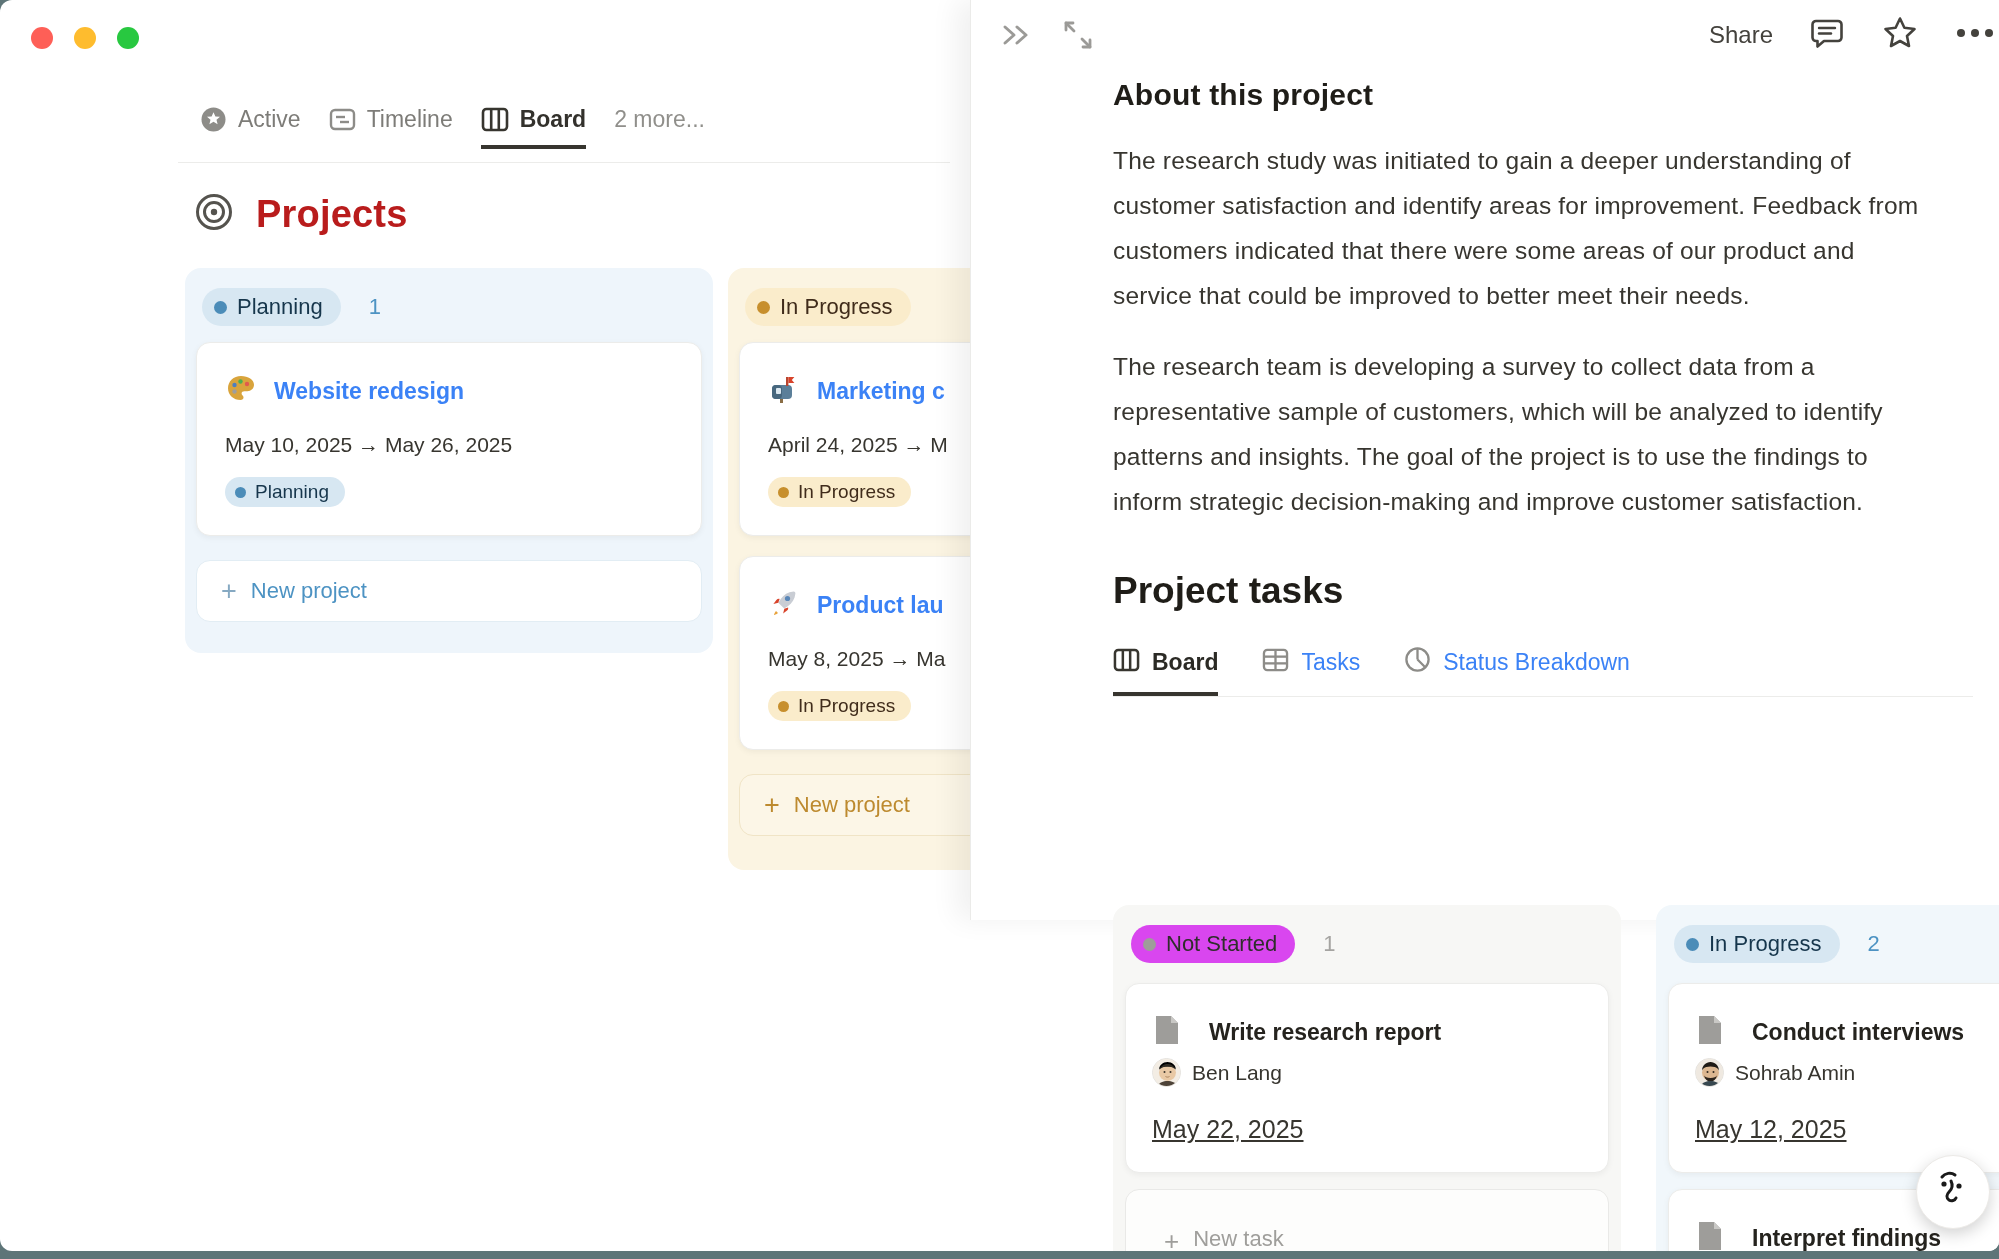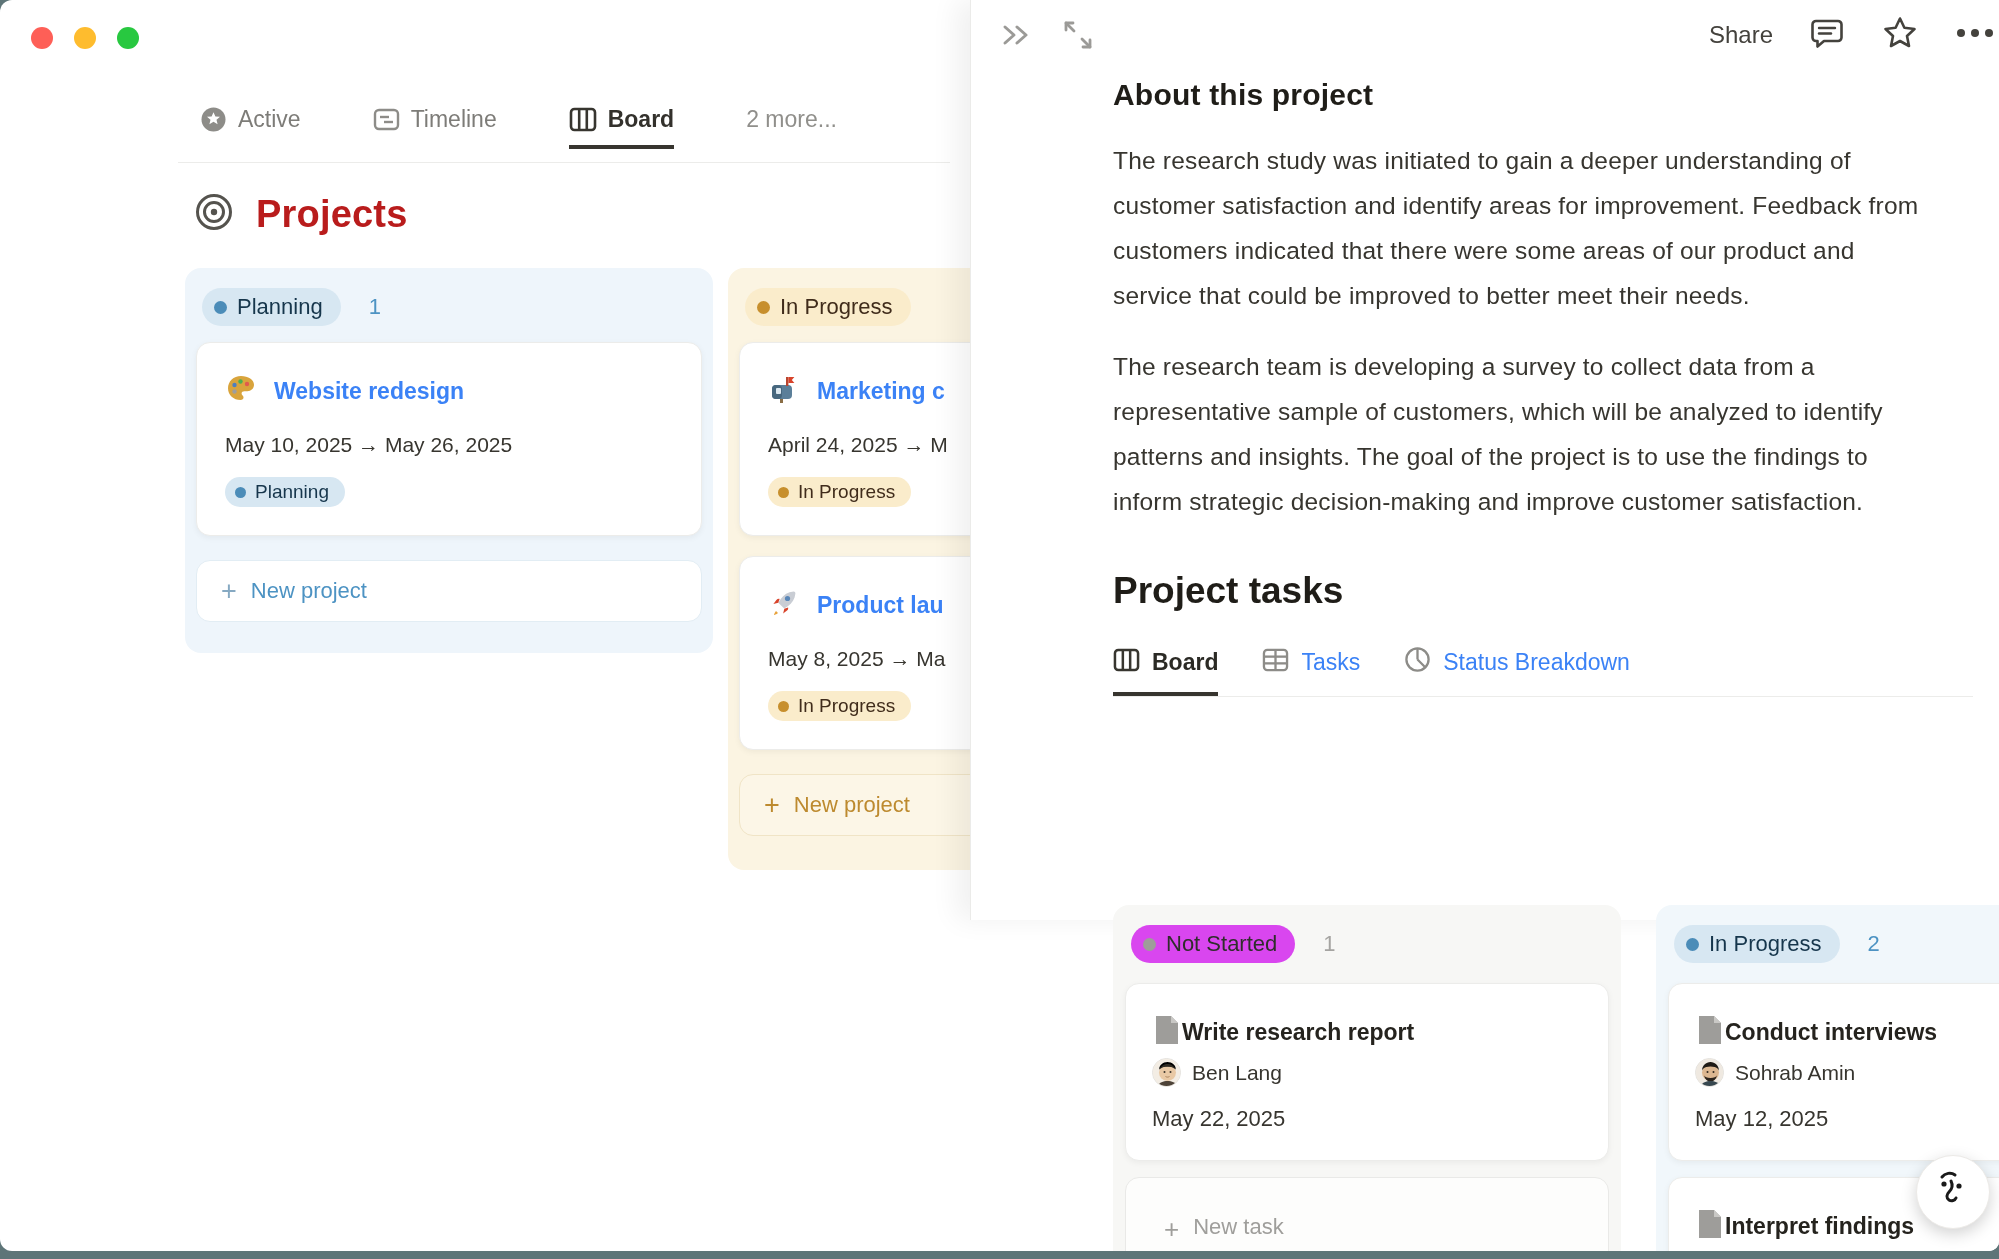--- a/index.html
+++ b/index.html
@@ -10,21 +10,21 @@
     position:absolute; left:0; top:0; width:1999px; height:1251px;
     background:#ffffff; border-radius:12px 0 10px 12px; overflow:hidden;
   }
 
   
   .traffic { position:absolute; left:31px; top:27px; display:flex; gap:21px; }
   .tl { width:22px; height:22px; border-radius:50%; }
   .tl.red{ background:#fe5f57; } .tl.yellow{ background:#febc2e; } .tl.green{ background:#28c840; }
 
   
-  .main-tabs { position:absolute; left:200px; top:106px; display:flex; gap:72px; align-items:flex-end; }
+  .main-tabs { position:absolute; left:200px; top:106px; display:flex; gap:28px; align-items:flex-end; }
   .tab { display:flex; align-items:center; gap:11px; font-size:23px; color:#7d7c78; padding-bottom:16px; cursor:default; }
   .tab svg { display:block; }
   .tab.active { color:#33312c; font-weight:700; border-bottom:4px solid #37352f; padding-bottom:12px; }
   .tab .more { color:#908f8b; }
   .tabs-divider { position:absolute; left:178px; top:162px; width:772px; height:1px; background:#ececea; }
 
   
   .page-title-row { position:absolute; left:194px; top:192px; display:flex; align-items:center; gap:22px; }
   .page-title-row h1 { font-size:38px; font-weight:700; color:#b91c1c; letter-spacing:.2px; }
 
@@ -75,25 +75,25 @@
   .vtab { display:flex; align-items:center; gap:12px; font-size:23px; color:#3b82f6; padding-bottom:17px; }
   .vtab.active { color:#2b2a25; font-weight:700; border-bottom:4px solid #37352f; padding-bottom:13px; }
 
   
   .panel-board { position:absolute; left:142px; top:905px; width:910px; height:346px; display:flex; gap:35px; }
   .pcol { width:508px; flex:0 0 508px; border-radius:16px; padding:20px 12px 12px 12px; height:420px; }
   .pcol.gray { background:#f7f7f5; }
   .pcol.blue { background:#f1f7fb; }
 
   .pcard { background:#fff; border:1px solid #ececea; border-radius:14px; box-shadow:0 2px 6px rgba(0,0,0,.05); padding:30px 26px 28px 26px; margin-top:20px; }
-  .pcard .title-row { display:flex; align-items:center; gap:0; }
+  .pcard .title-row { display:flex; align-items:center; gap:27px; }
   .pcard .ttl { font-size:23px; font-weight:600; color:#25231e; white-space:nowrap; }
   .person { display:flex; align-items:center; gap:11px; margin-top:8px; }
   .person .name { font-size:21px; color:#37352f; }
-  .pcard .pdate { margin-top:19px; font-size:22px; color:#37352f; }
+  .pcard .pdate { margin-top:28px; font-size:25px; color:#37352f;text-decoration:underline; }
 
   .ghost { margin-top:16px; height:120px; background:#fdfdfc; border:1px solid #e9e9e7; border-radius:14px; display:flex; align-items:flex-start; padding:36px 0 0 38px; gap:14px; font-size:22px; color:#9f9e9b; }
   .ghost .plus{ font-size:26px; }
 
   
   .ai-btn { position:absolute; left:1916px; top:1155px; width:74px; height:74px; border-radius:50%;
             background:#fff; border:1px solid #eceae7; box-shadow:0 5px 16px rgba(0,0,0,.18);
             display:flex; align-items:center; justify-content:center; z-index:20; }
 
   .avatar { width:29px; height:29px; border-radius:50%; overflow:hidden; flex:0 0 29px; border:1px solid #e4e2de; background:#f6efe7; }

